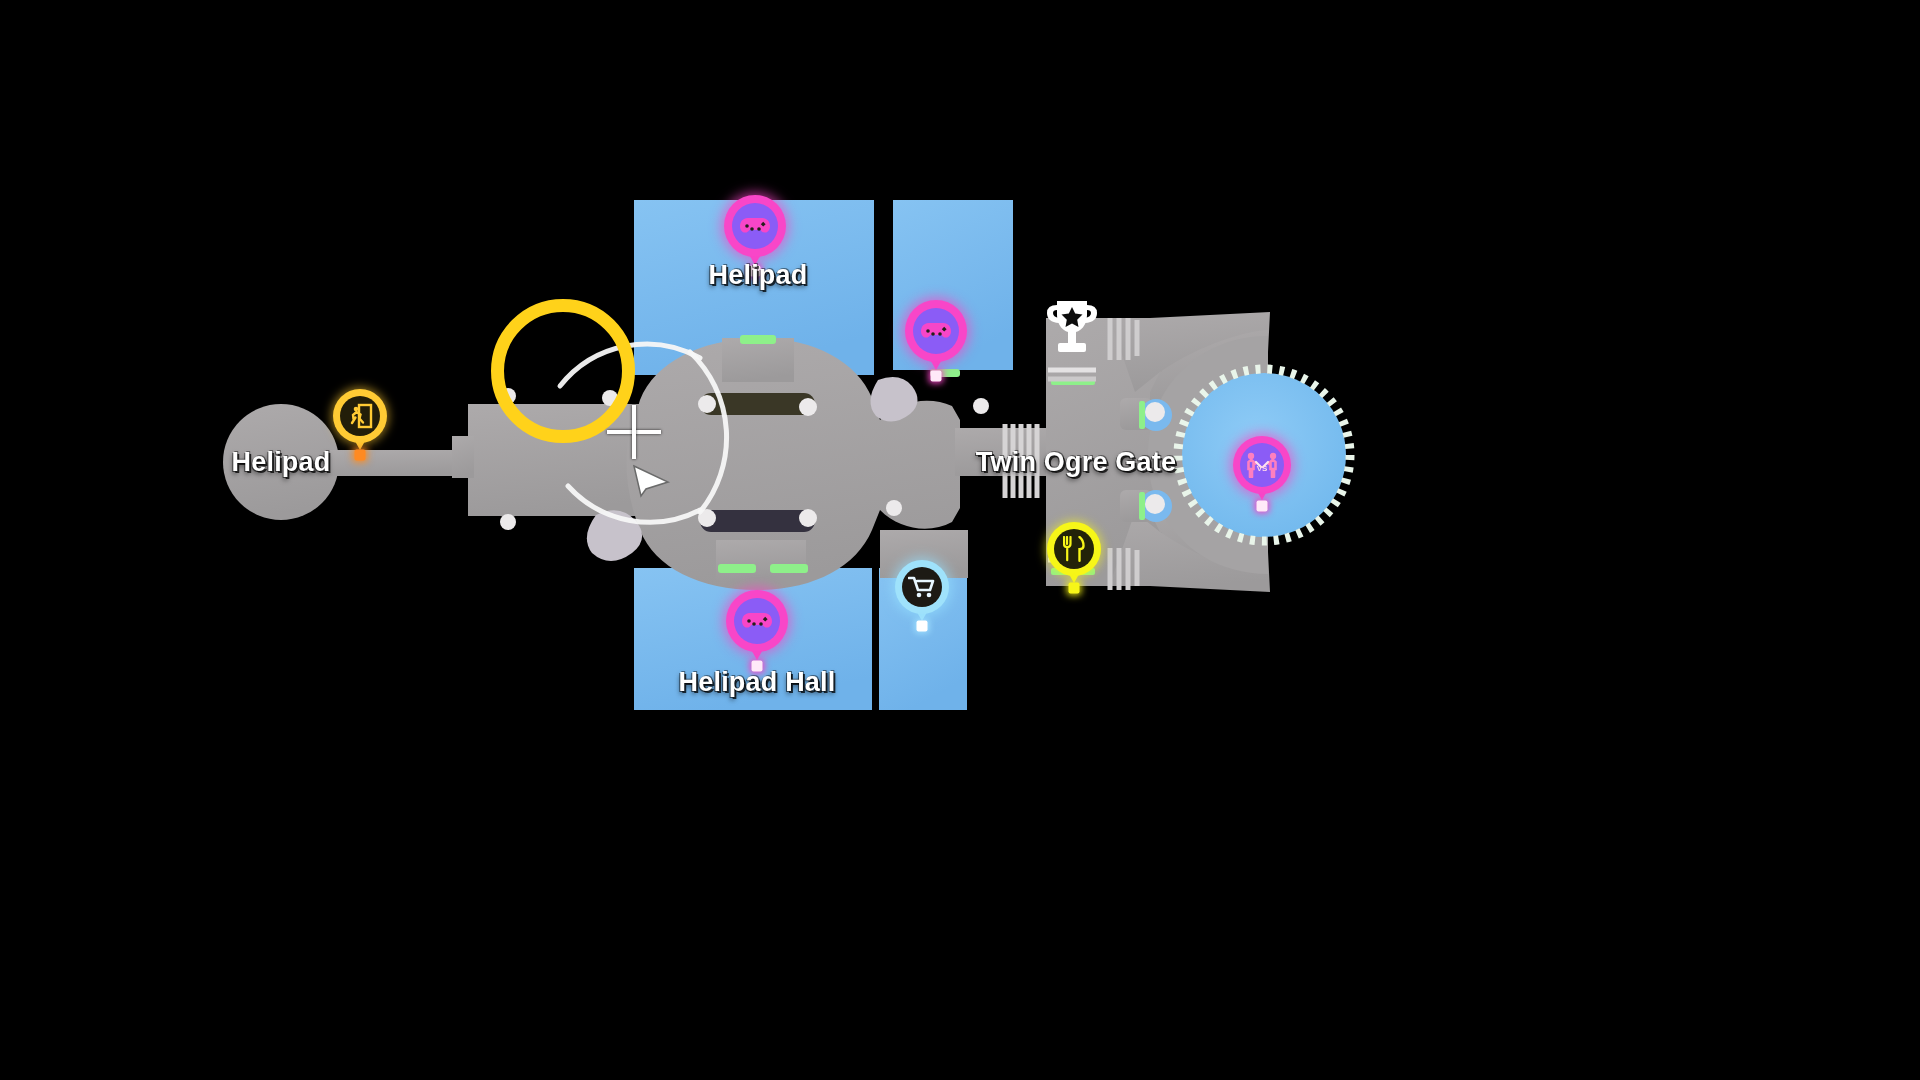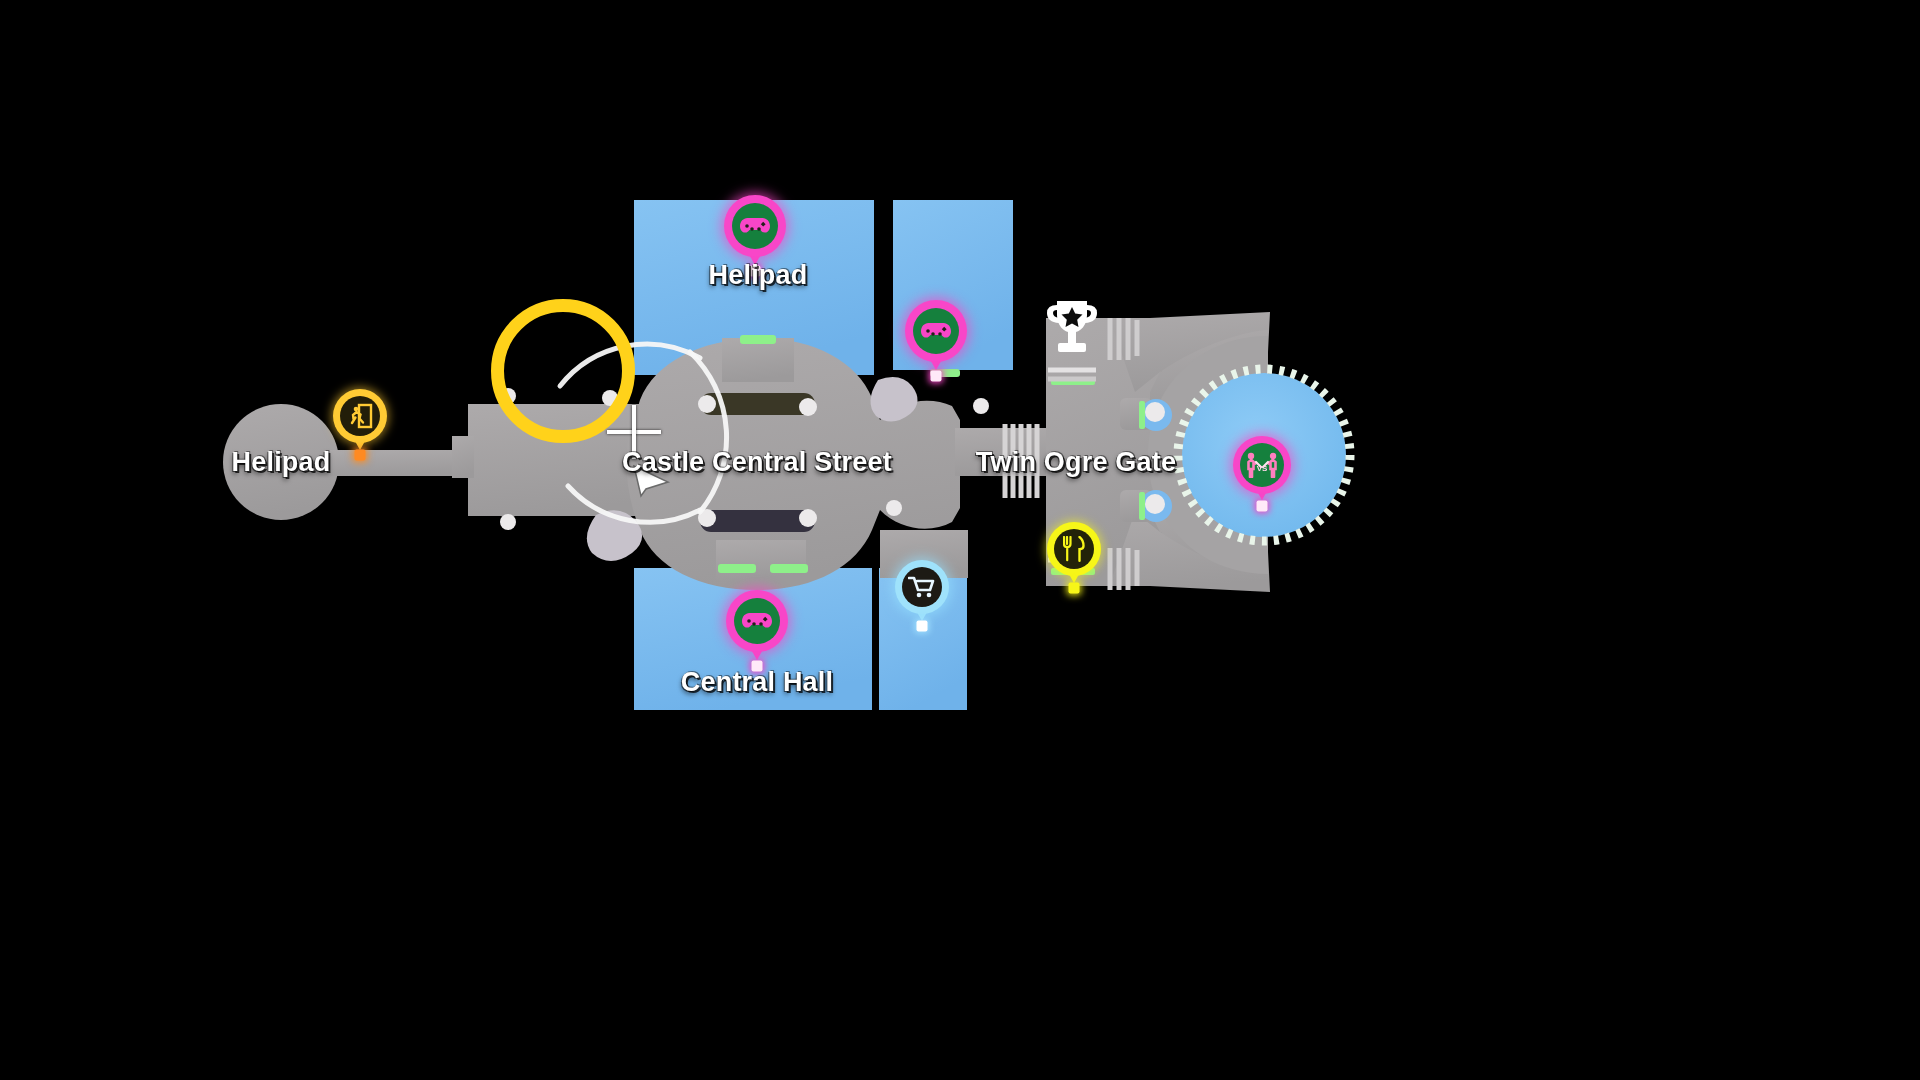--- a/index.html
+++ b/index.html
@@ -87,21 +87,21 @@
     top: 76px;
     transform: translate(-50%, -50%);
     width: 11px; height: 11px;
     border-radius: 2px;
     z-index: 4;
   }
 
   
   .m-pink .pin-body { background: #f846c8; box-shadow: 0 0 12px 3px rgba(248,70,200,0.65); }
   .m-pink .pin-tail { border-top: 26px solid #f846c8; }
-  .m-pink .pin-inner { background: #15803d; }
+  .m-pink .pin-inner { background: #8b5cf6; }
   .m-pink .pin-dot { background: #ffe9f8; box-shadow: 0 0 6px 2px rgba(248,70,200,0.9); }
 
   
   .m-gold .pin-body { background: #ffcb34; box-shadow: 0 0 10px 2px rgba(255,203,52,0.55); }
   .m-gold .pin-tail { border-top: 26px solid #ffcb34; }
   .m-gold .pin-inner { background: #221e09; }
   .m-gold .pin-dot { background: #ff8a22; box-shadow: 0 0 7px 2px rgba(255,140,30,0.9); }
 
   
   .m-yellow .pin-body { background: #f7f618; box-shadow: 0 0 10px 2px rgba(247,246,24,0.55); }
@@ -446,19 +446,18 @@
       <rect x="27" y="34" width="8" height="12" fill="#ffffff"></rect>
       <rect x="17" y="46" width="28" height="9" rx="2" fill="#ffffff"></rect>
       <path d="M31 10 l3.2 6.6 l7.3 1 l-5.3 5.1 l1.3 7.2 l-6.5 -3.4 l-6.5 3.4 l1.3 -7.2 l-5.3 -5.1 l7.3 -1 Z" fill="#0d0d0d"></path>
     </svg>
   </div>
 
   <div class="area-label" style="left:281px; top:462px;">Helipad</div>
 
   <div class="area-label" style="left:758px; top:275px;">Helipad</div>
 
-  <div class="area-label" style="left:757px; top:462px;">Castle Central Street</div>
-
-  <div class="area-label" style="left:757px; top:682px;">Central Hall</div>
+
+  <div class="area-label" style="left:757px; top:682px;">Helipad Hall</div>
 
   <div class="area-label" style="left:1076px; top:462px;text-align:right;">Twin Ogre Gate</div>
 
 </div>
 
 </body></html>

